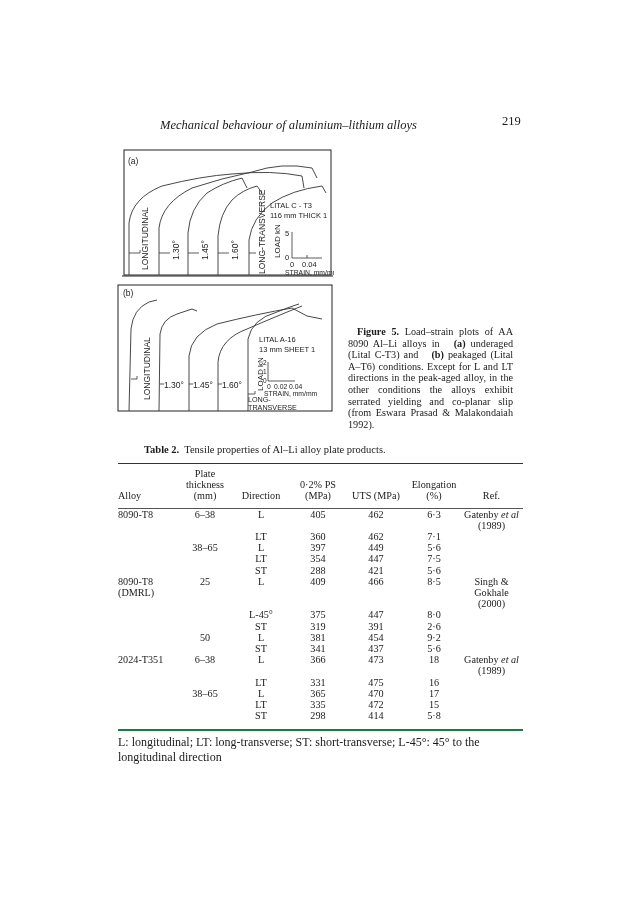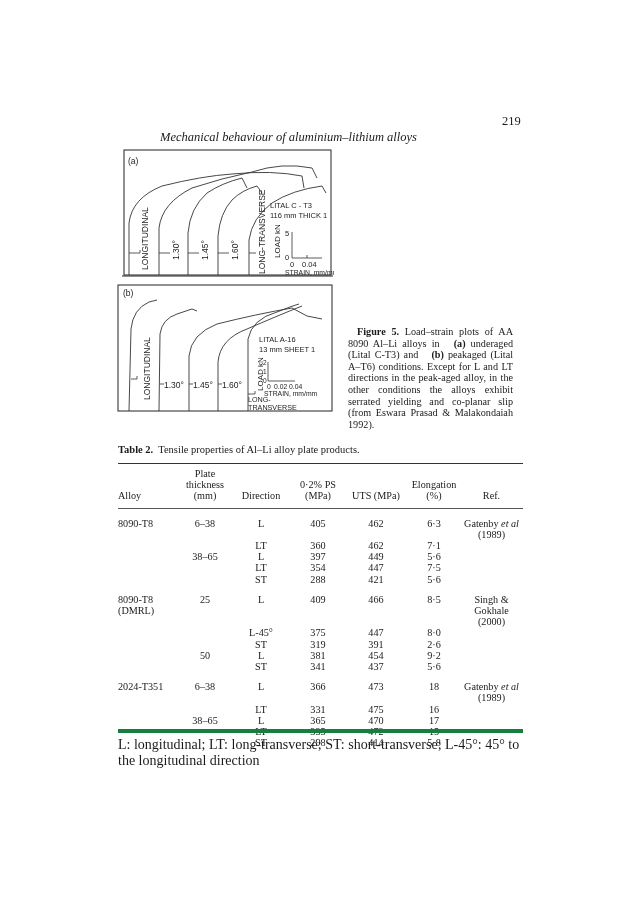--- a/index.html
+++ b/index.html
@@ -1,32 +1,32 @@
 <!DOCTYPE html>
 <html><head>
 <meta charset="utf-8">
 <style>
   html, body { margin:0; padding:0; background:#ffffff; }
   body { width:636px; height:900px; position:relative; overflow:hidden;
          font-family:"Liberation Serif", "DejaVu Serif", serif; color:#1a1a1a; }
-  .runhead { position:absolute; top:130px; left:160px; font-style:italic; font-size:12.5px; }
+  .runhead { position:absolute; top:118px; left:160px; font-style:italic; font-size:12.5px; }
   .pagenum { position:absolute; top:114px; left:502px; font-size:12.5px; }
   .fig { position:absolute; }
   .fig svg { display:block; }
   .caption { position:absolute; left:348px; top:326px; width:165px; font-size:10.2px; line-height:11.6px; text-align:justify; }
   .caption b { font-weight:bold;margin-left:9px; }
   .tcap { position:absolute; left:118px; top:444px; font-size:10.5px; }
-  .tcap b { font-weight:bold; }
+  .tcap b { font-weight:bold;margin-left:26px; }
   table.t { position:absolute; left:118px; top:463px; width:405px; border-collapse:collapse; font-size:10.2px; line-height:11.2px; }
   table.t thead th { font-weight:normal; vertical-align:bottom; padding:4px 0 6px 0; }
   table.t thead tr { border-top:1px solid #333; border-bottom:1px solid #555; }
   table.t td { padding:0; vertical-align:top; text-align:center; }
   table.t td.alloy, table.t th.alloy { text-align:left;font-family:Liberation Serif, serif; }
-  table.t tr.grp-first td { padding-top:9px; }
-  .tfoot { position:absolute; left:118px; top:729px; width:405px; border-top:4px solid #15803d; padding-top:4px; font-size:14px; }
+  table.t tr.grp-first td { }
+  .tfoot { position:absolute; left:118px; top:729px; width:405px; border-top:2px solid #15803d; padding-top:4px; font-size:12px; }
   .svgtxt { font-family:"Liberation Sans", "DejaVu Sans", sans-serif; fill:#222; }
 </style>
 </head>
 <body>
 
 <div class="runhead">Mechanical behaviour of aluminium–lithium alloys</div>
 <div class="pagenum">219</div>
 
 <div class="fig" style="left:122px; top:148px;">
   <svg width="212" height="130" viewBox="0 0 212 130">

